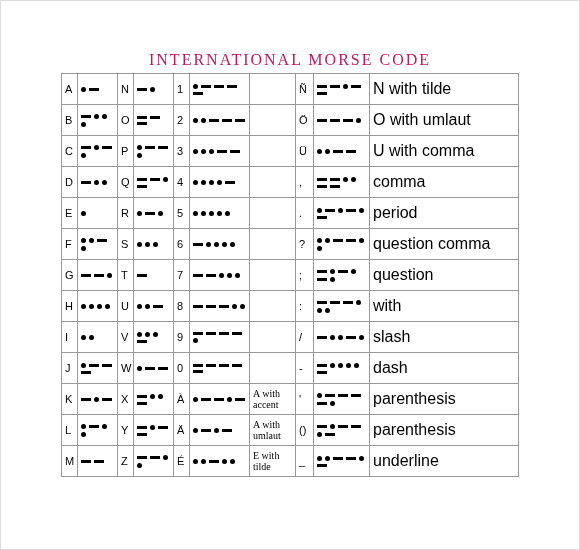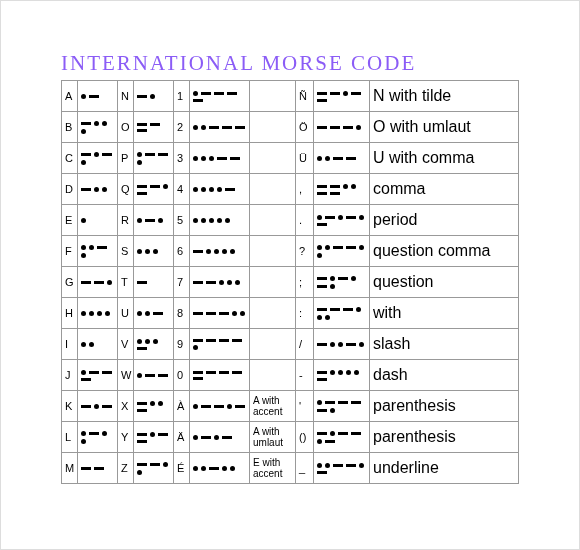--- a/index.html
+++ b/index.html
@@ -15,23 +15,24 @@
     width: 580px;
     height: 550px;
     padding: 10px 10px;
     box-sizing: border-box;
     border: 1px solid #ddd;
   }
   .inner {
     margin: 40px 50px 30px 50px;
   }
   .title {
-    color: #8b5cf6;
+    text-align: center;
+    color: #be185d;
     font-family: "Times New Roman", serif;
-    font-size: 21px;
+    font-size: 16px;
     letter-spacing: 2px;
     margin-bottom: 4px;
   }
   table {
     border-collapse: collapse;
     width: 100%;
     table-layout: fixed;
   }
   td {
     border: 1px solid #999;
@@ -49,20 +50,21 @@
   td.morse {
     width: 52px;
   }
   td.morse2 {
     width: 60px;
   }
   td.desc {
     width: 60px;
     font-size: 10px;
     line-height: 1.1;
+    font-family: Liberation Serif, serif;
   }
   td.desc2 {
     font-size: 16px;
     line-height: 1.1;
   }
   .mc {
     display: flex;
     flex-wrap: wrap;
     align-items: center;
     gap: 3px 3px;
@@ -611,21 +613,21 @@
             <td class="ch">É</td>
             <td class="morse2">
               <div class="mc">
                 <span class="dot"></span>
                 <span class="dot"></span>
                 <span class="dash"></span>
                 <span class="dot"></span>
                 <span class="dot"></span>
               </div>
             </td>
-            <td class="desc">E with accent</td>
+            <td class="desc">E with tilde</td>
             <td class="ch">_</td>
             <td class="morse2">
               <div class="mc">
                 <span class="dot"></span>
                 <span class="dot"></span>
                 <span class="dash"></span>
                 <span class="dash"></span>
                 <span class="dot"></span>
                 <span class="dash"></span>
               </div>

